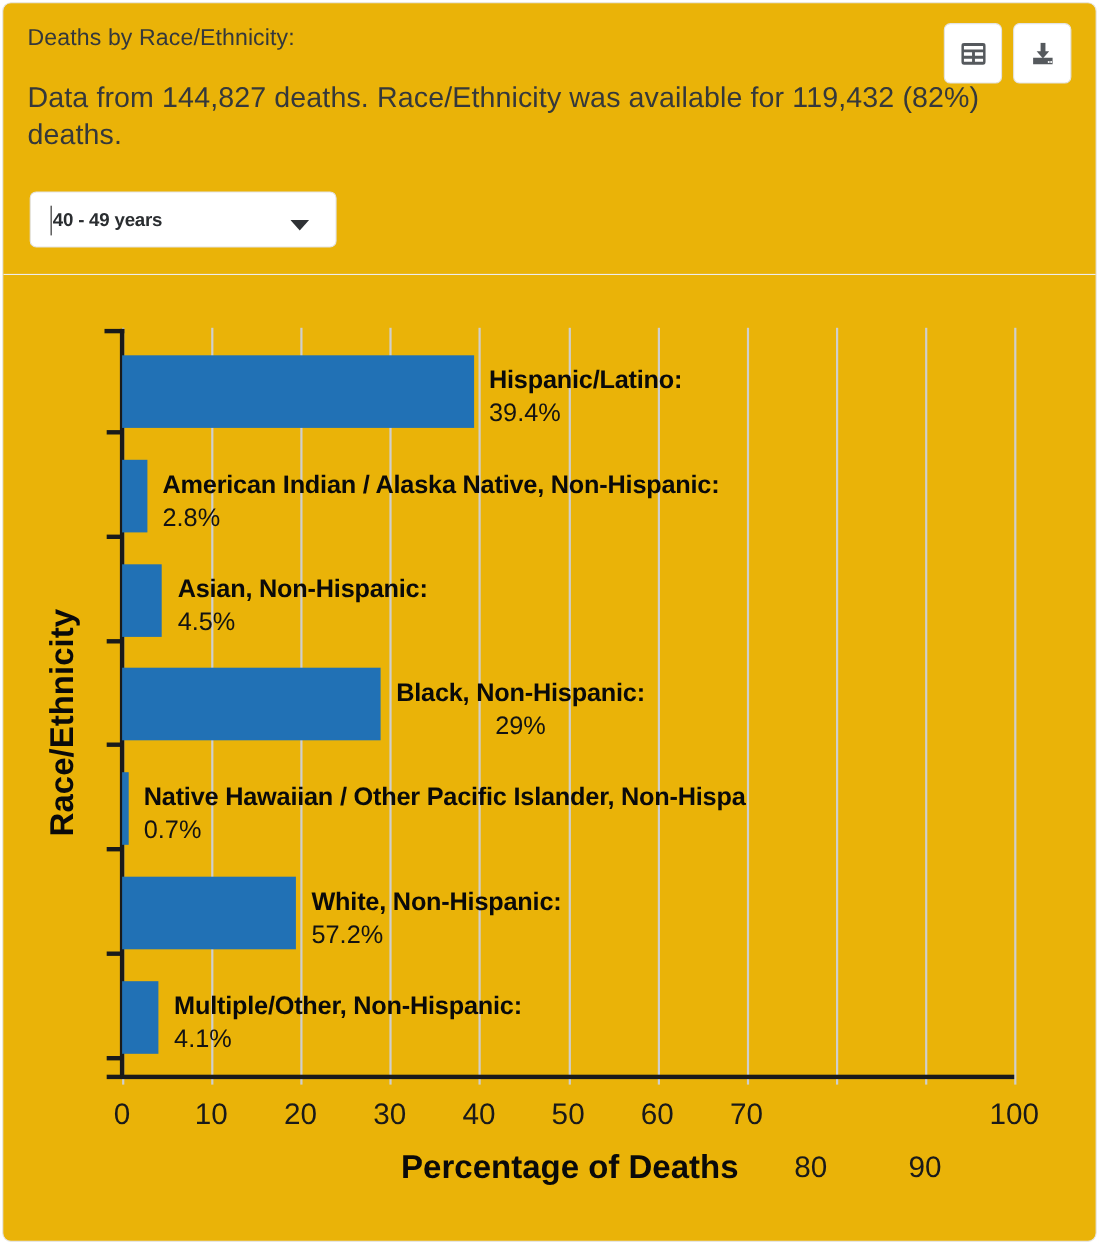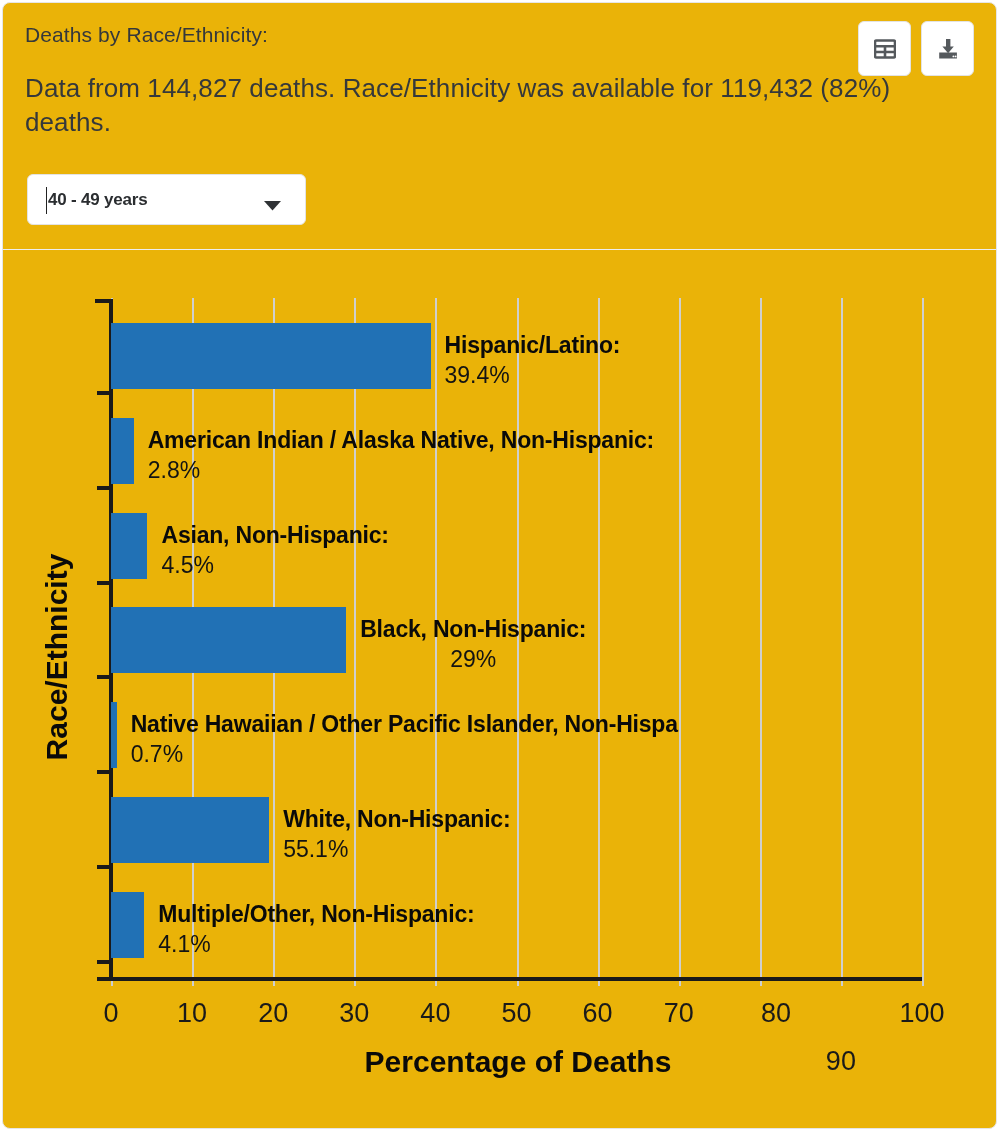--- a/index.html
+++ b/index.html
@@ -323,21 +323,21 @@
           <span class="annot-value">29%</span>
         </div>
         <div class="bar" style="left: 108px; top: 452.2px; width: 5.677px;"></div>
         <div class="bar-annot" style="left: 127.677px; top: 463.2px;">
           <span class="annot-label">Native Hawaiian / Other Pacific Islander, Non-Hispa</span>
           <span class="annot-value">0.7%</span>
         </div>
         <div class="bar" style="left: 108px; top: 547px; width: 158.145px;"></div>
         <div class="bar-annot" style="left: 280.145px; top: 558px;">
           <span class="annot-label">White, Non-Hispanic:</span>
-          <span class="annot-value">55.1%</span>
+          <span class="annot-value">57.2%</span>
         </div>
         <div class="bar" style="left: 108px; top: 641.8px; width: 33.251px;"></div>
         <div class="bar-annot" style="left: 155.251px; top: 652.8px;">
           <span class="annot-label">Multiple/Other, Non-Hispanic:</span>
           <span class="annot-value">4.1%</span>
         </div>
       </div>
     <div id="ticks-layer">
         <div class="y-tick" style="top: 141px;"></div>
         <div class="y-tick" style="top: 235.8px;"></div>
@@ -349,21 +349,21 @@
       </div>
     <div id="xticks-layer">
         <div class="x-tick-label" style="left: 73px;">0</div>
         <div class="x-tick-label" style="left: 154.1px;">10</div>
         <div class="x-tick-label" style="left: 235.2px;">20</div>
         <div class="x-tick-label" style="left: 316.3px;">30</div>
         <div class="x-tick-label" style="left: 397.4px;">40</div>
         <div class="x-tick-label" style="left: 478.5px;">50</div>
         <div class="x-tick-label" style="left: 559.6px;">60</div>
         <div class="x-tick-label" style="left: 640.7px;">70</div>
-        <div class="x-tick-label" style="left: 738px;">80</div>
+        <div class="x-tick-label" style="left: 699px; margin-top: 48px;">80</div>
         <div class="x-tick-label" style="left: 802.9px; margin-top: 48px;">90</div>
         <div class="x-tick-label" style="left: 884px;">100</div>
       </div>
 
     <div id="y-axis-title">Race/Ethnicity</div>
     <div id="x-axis-title">Percentage of Deaths</div>
   </div>
 </div>
 
 </body></html>

